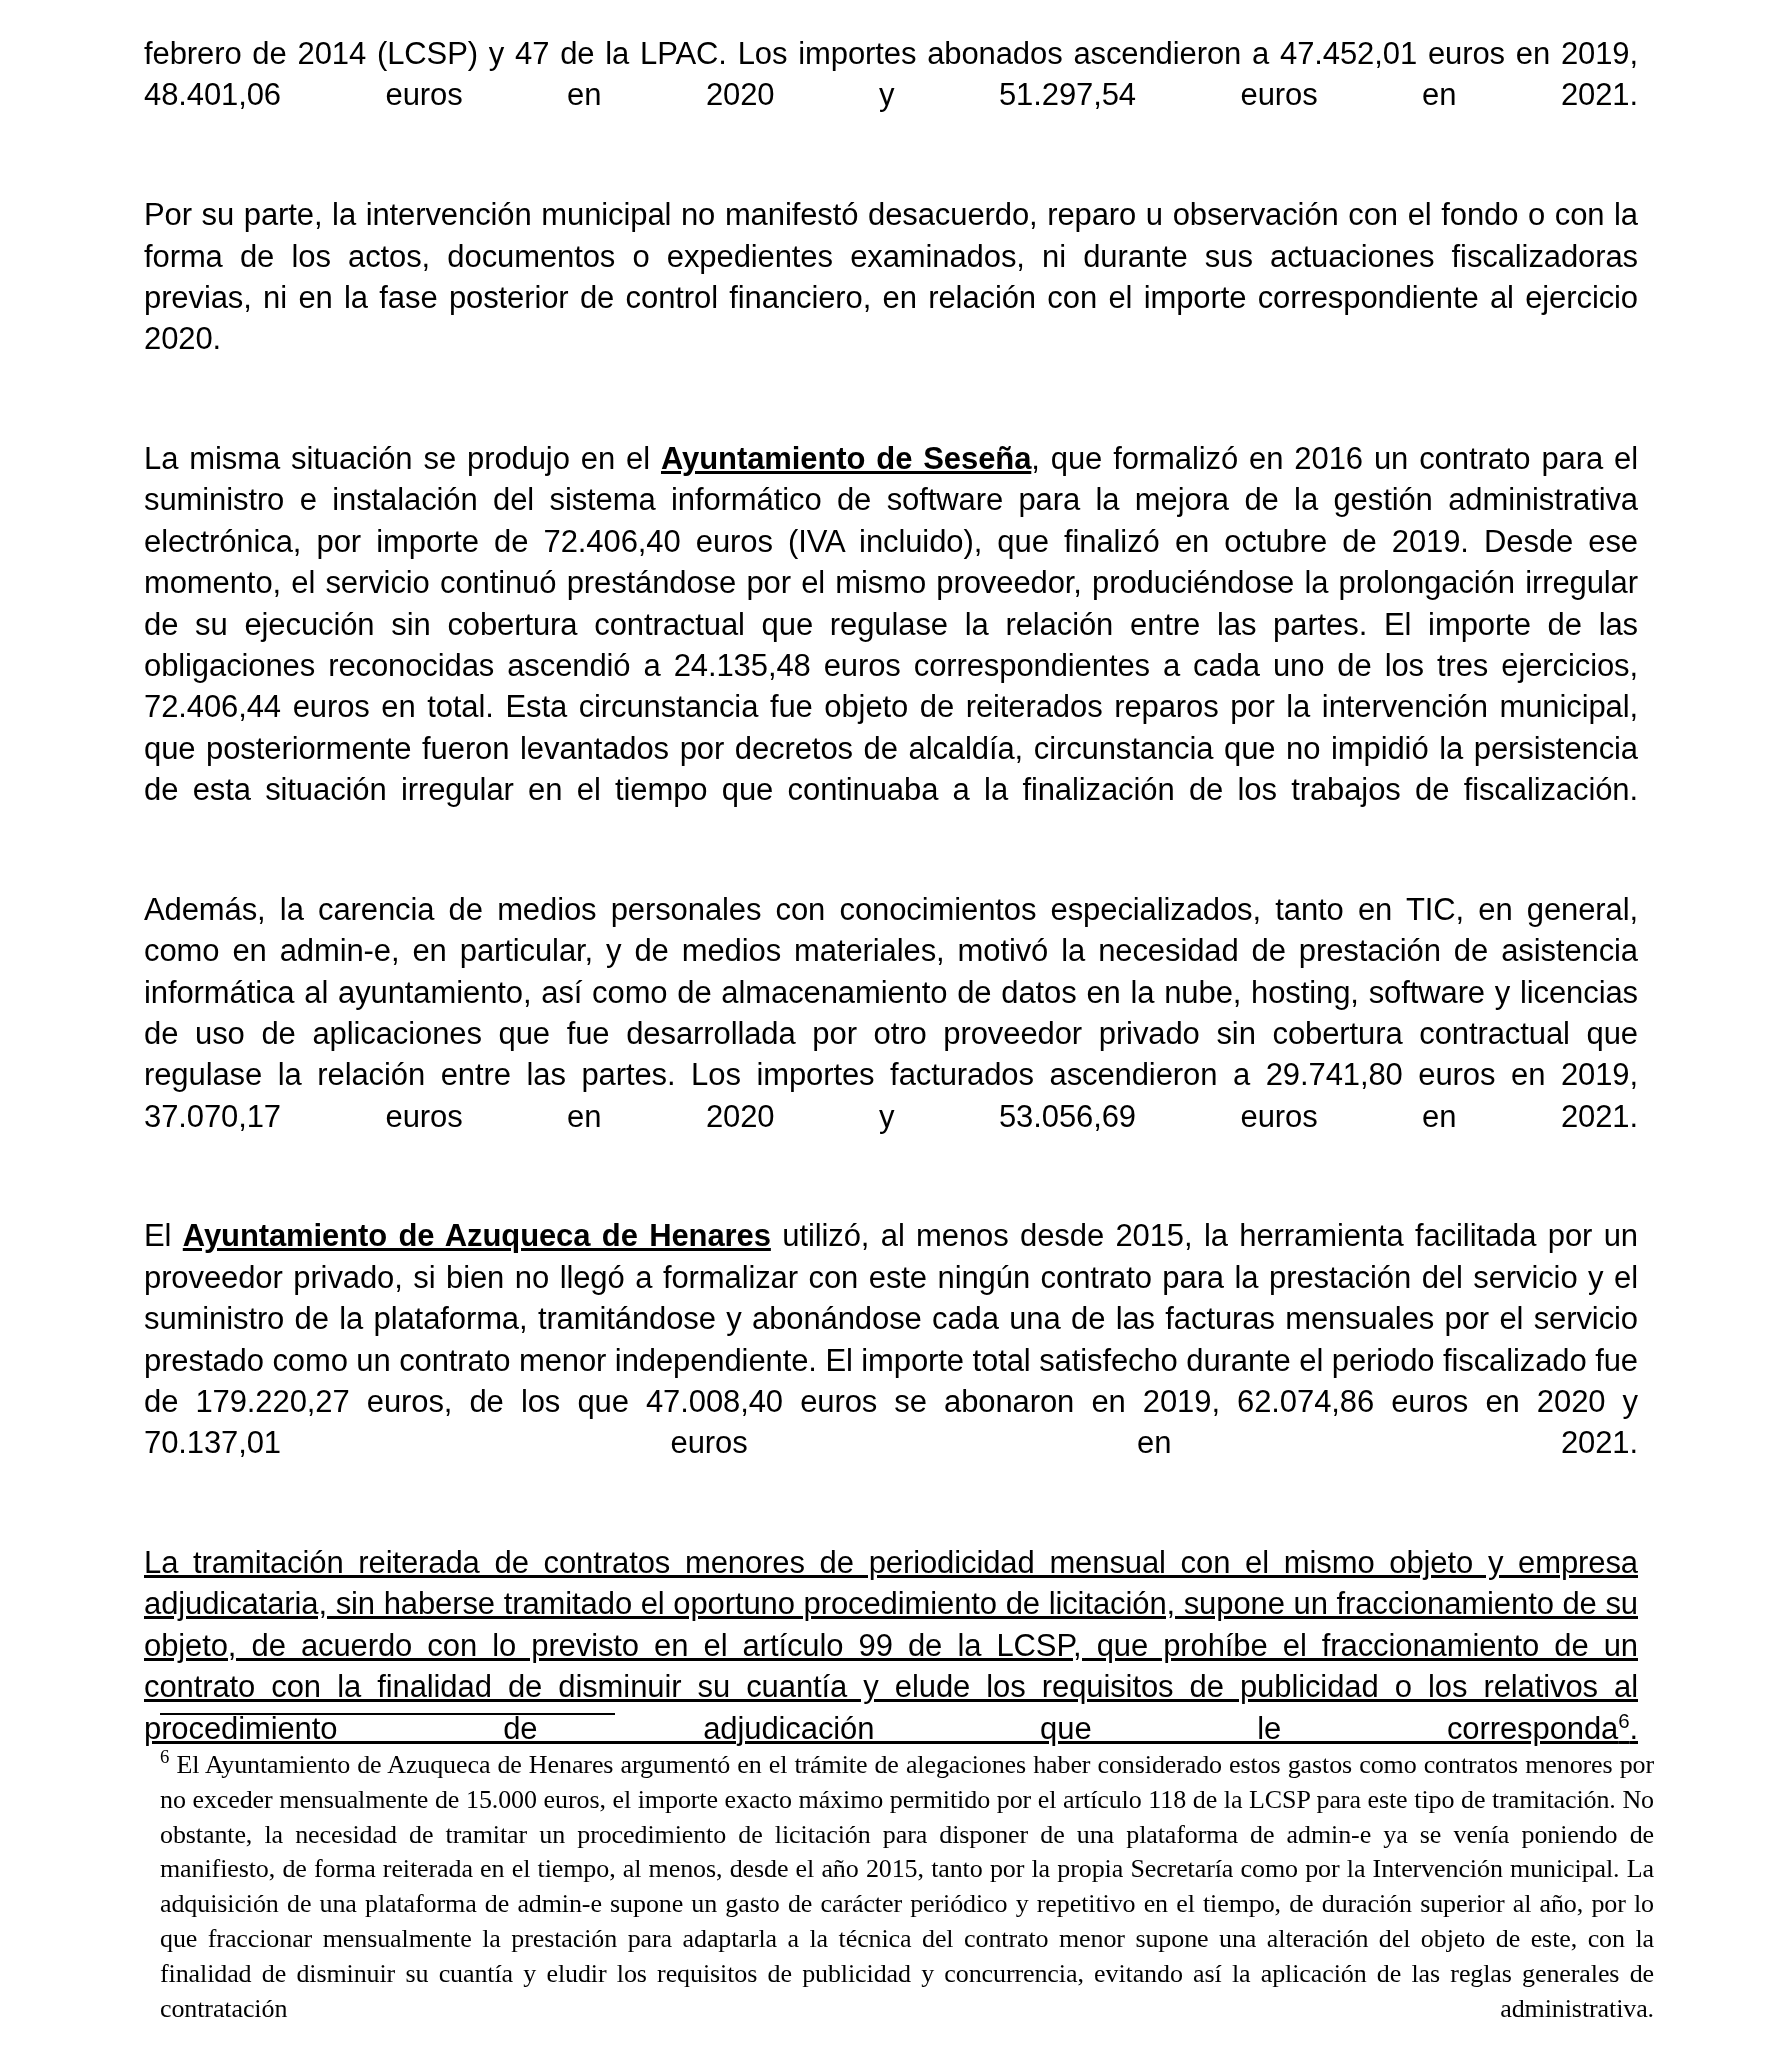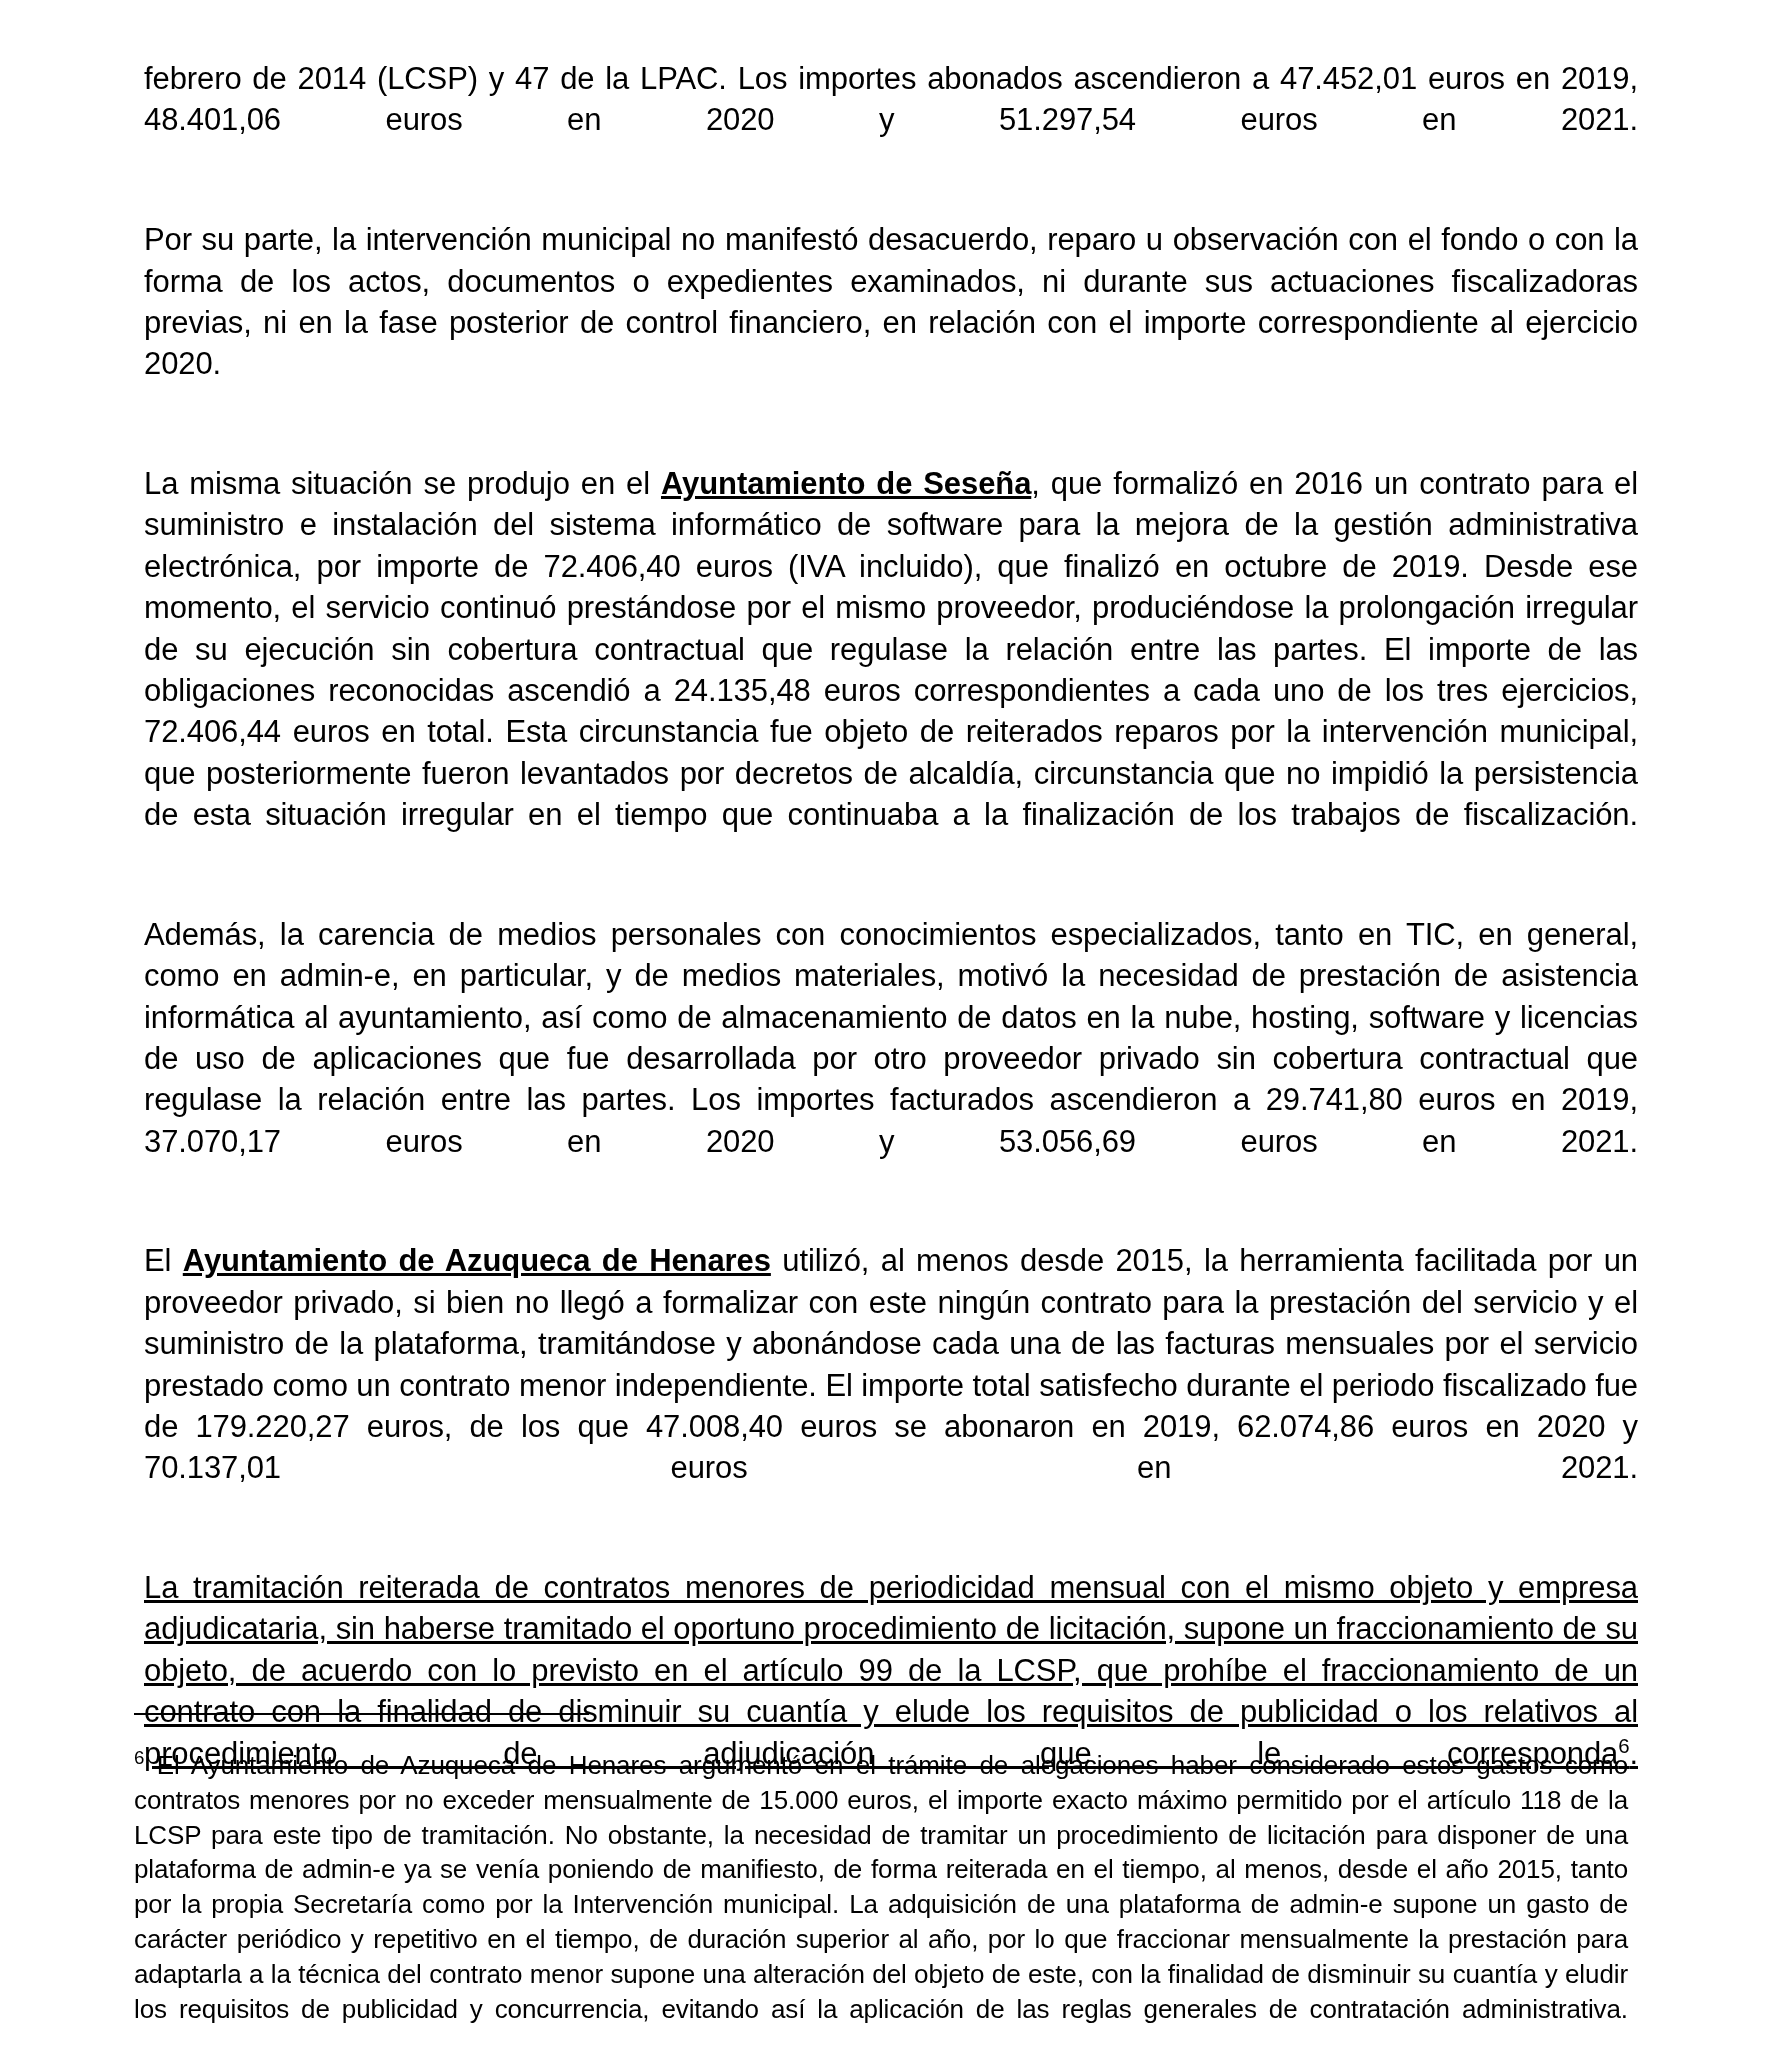--- a/index.html
+++ b/index.html
@@ -20,21 +20,20 @@
     overflow: hidden;
     font-family: "Liberation Sans", sans-serif;
     color: #000000;
   }
 
   .content {
     position: absolute;
     left: 144px;
     top: 33px;
     width: 1494px;
-    margin-top: 25px;
   }
 
   p.body-par {
     font-size: 31px;
     line-height: 1.335;
     text-align: justify;
     text-justify: inter-word;
     margin: 0 0 37px 0;
     letter-spacing: -0.1px;
     word-spacing: 0px;
@@ -60,23 +59,24 @@
   }
 
   sup.fn-ref {
     font-size: 0.66em;
     vertical-align: super;
     line-height: 0;
   }
 
   .footnote-block {
     position: absolute;
-    left: 134px;
+    left: 160px;
     top: 1713px;
     width: 1494px;
+    font-family: Liberation Serif, serif;
   }
 
   .fn-rule {
     width: 455px;
     height: 0;
     border: 0;
     border-top: 2.5px solid #000000;
     margin: 0 0 33px 0;
     padding: 0;
   }

